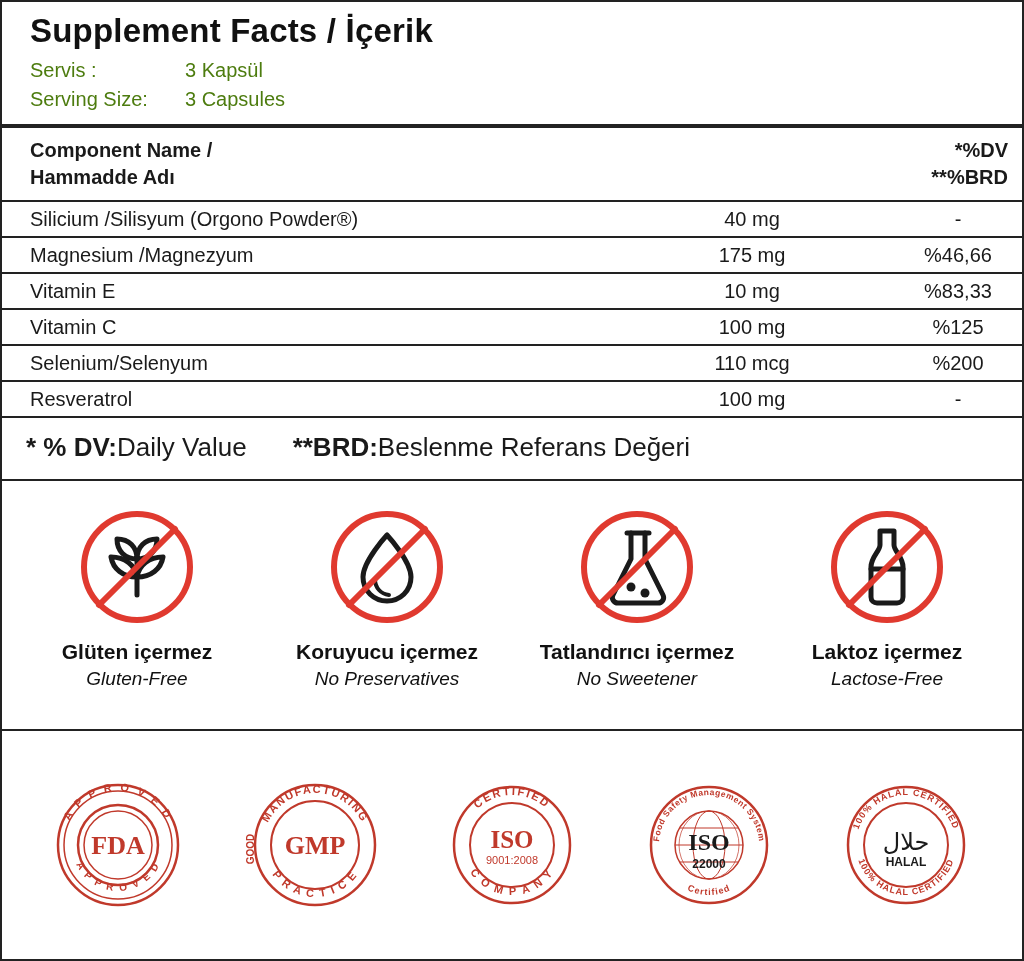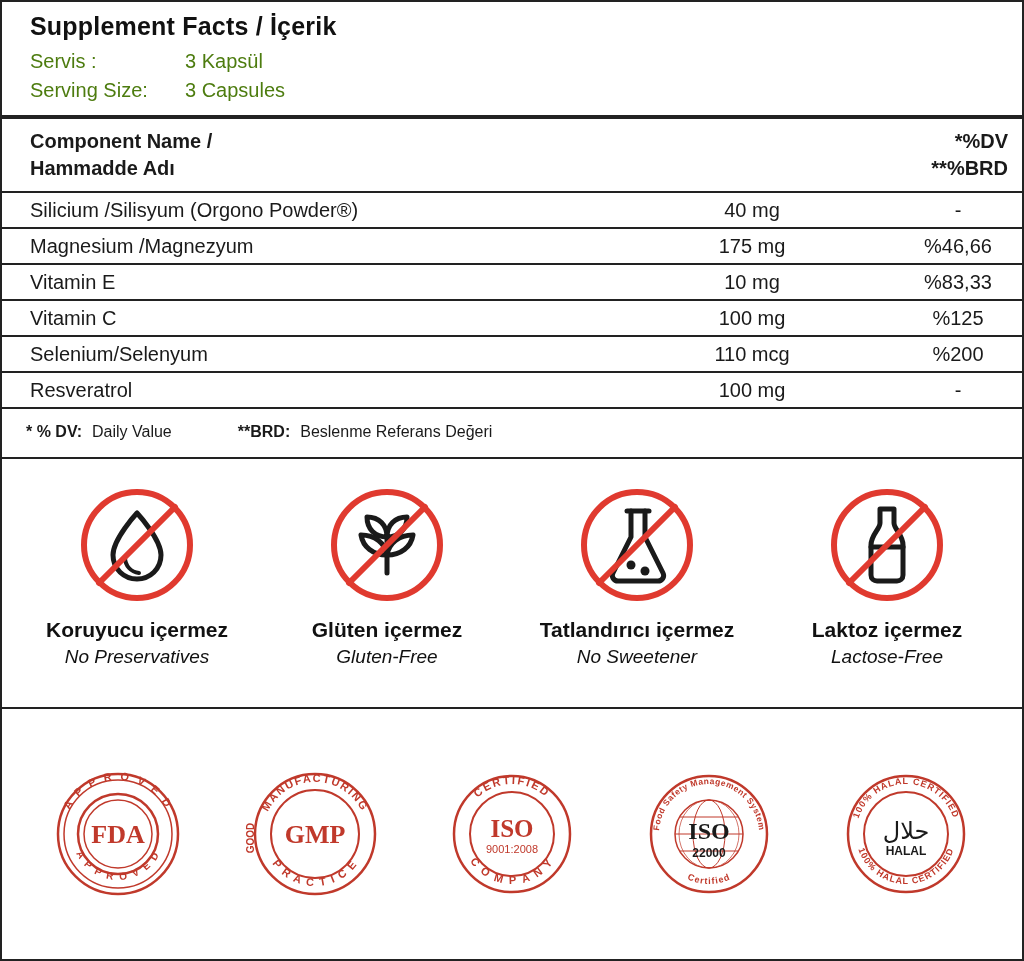--- a/index.html
+++ b/index.html
@@ -23,21 +23,21 @@
   }
 
   
   .header {
     border: 2px solid #222;
     border-bottom: 2px solid #222;
     padding: 8px 0 10px 28px;
     box-sizing: border-box;
   }
   .title {
-    font-size: 25px;
+    font-size: 33px;
     font-weight: 600;
     letter-spacing: .2px;
     margin: 2px 0 6px 0;
     color: #111;
   }
   .serv-row {
     display: flex;
     font-size: 20px;
     line-height: 1.45;
     color: #4d7c0f;
@@ -97,24 +97,23 @@
   .tbody .trow { height: 36px; }
   .tbody .c0, .tbody .c1, .tbody .c2 { font-weight: 400; }
 
   
   .footnote {
     border-top: 2px solid #222;
     border-left: 2px solid #222;
     border-right: 2px solid #222;
     padding: 14px 0 16px 24px;
     box-sizing: border-box;
-    font-size: 16px;
+    font-size: 26px;
     display: flex;
     align-items: baseline;
-    gap: 10px;
   }
   .footnote .bold { font-weight: 700; }
   .fn-gap { display: inline-block; width: 46px; }
 
   
   .freefrom {
     border: 2px solid #222;
     box-sizing: border-box;
     display: flex;
     justify-content: space-around;
@@ -225,50 +224,50 @@
 
   <div class="footnote">
     <span class="bold">* % DV:</span>
     <span>Daily Value</span>
     <span class="fn-gap"></span>
     <span class="bold">**BRD:</span>
     <span>Beslenme Referans Değeri</span>
   </div>
 
   <div class="freefrom">
-
-    <div class="ff-item">
-      <div class="ff-icon">
-        <svg viewBox="0 0 120 120" width="120" height="120">
-          <circle cx="60" cy="60" r="53" fill="none" stroke="#E03A2F" stroke-width="6"></circle>
-          <path d="M60 28 C60 28 36 54 36 70 C36 84 47 94 60 94 C73 94 84 84 84 70 C84 54 60 28 60 28 Z" fill="none" stroke="#1a1a1a" stroke-width="5" stroke-linejoin="round"></path>
-          <path d="M48 72 C48 81 54 87 62 88" fill="none" stroke="#1a1a1a" stroke-width="4" stroke-linecap="round"></path>
-          <line x1="22" y1="98" x2="98" y2="22" stroke="#E03A2F" stroke-width="6" stroke-linecap="round"></line>
-        </svg>
-      </div>
-      <div class="ff-tr">Koruyucu içermez</div>
-      <div class="ff-en">No Preservatives</div>
-    </div>
 
     <div class="ff-item">
       <div class="ff-icon">
         <svg viewBox="0 0 120 120" width="120" height="120">
           <circle cx="60" cy="60" r="53" fill="none" stroke="#E03A2F" stroke-width="6"></circle>
           <g fill="none" stroke="#1a1a1a" stroke-width="5" stroke-linecap="round" stroke-linejoin="round">
             <path d="M60 88 L60 52"></path>
             <path d="M60 52 C48 52 40 44 40 32 C52 32 60 40 60 52 Z"></path>
             <path d="M60 52 C72 52 80 44 80 32 C68 32 60 40 60 52 Z"></path>
             <path d="M60 70 C46 70 36 62 34 50 C48 50 58 58 60 70 Z"></path>
             <path d="M60 70 C74 70 84 62 86 50 C72 50 62 58 60 70 Z"></path>
           </g>
           <line x1="22" y1="98" x2="98" y2="22" stroke="#E03A2F" stroke-width="6" stroke-linecap="round"></line>
         </svg>
       </div>
       <div class="ff-tr">Glüten içermez</div>
       <div class="ff-en">Gluten-Free</div>
+    </div>
+
+    <div class="ff-item">
+      <div class="ff-icon">
+        <svg viewBox="0 0 120 120" width="120" height="120">
+          <circle cx="60" cy="60" r="53" fill="none" stroke="#E03A2F" stroke-width="6"></circle>
+          <path d="M60 28 C60 28 36 54 36 70 C36 84 47 94 60 94 C73 94 84 84 84 70 C84 54 60 28 60 28 Z" fill="none" stroke="#1a1a1a" stroke-width="5" stroke-linejoin="round"></path>
+          <path d="M48 72 C48 81 54 87 62 88" fill="none" stroke="#1a1a1a" stroke-width="4" stroke-linecap="round"></path>
+          <line x1="22" y1="98" x2="98" y2="22" stroke="#E03A2F" stroke-width="6" stroke-linecap="round"></line>
+        </svg>
+      </div>
+      <div class="ff-tr">Koruyucu içermez</div>
+      <div class="ff-en">No Preservatives</div>
     </div>
 
     <div class="ff-item">
       <div class="ff-icon">
         <svg viewBox="0 0 120 120" width="120" height="120">
           <circle cx="60" cy="60" r="53" fill="none" stroke="#E03A2F" stroke-width="6"></circle>
           <g fill="none" stroke="#1a1a1a" stroke-width="5" stroke-linecap="round" stroke-linejoin="round">
             <path d="M50 26 L72 26"></path>
             <path d="M54 26 L54 52 L36 88 C34 92 37 96 41 96 L81 96 C85 96 88 92 86 88 L68 52 L68 26"></path>
           </g>

